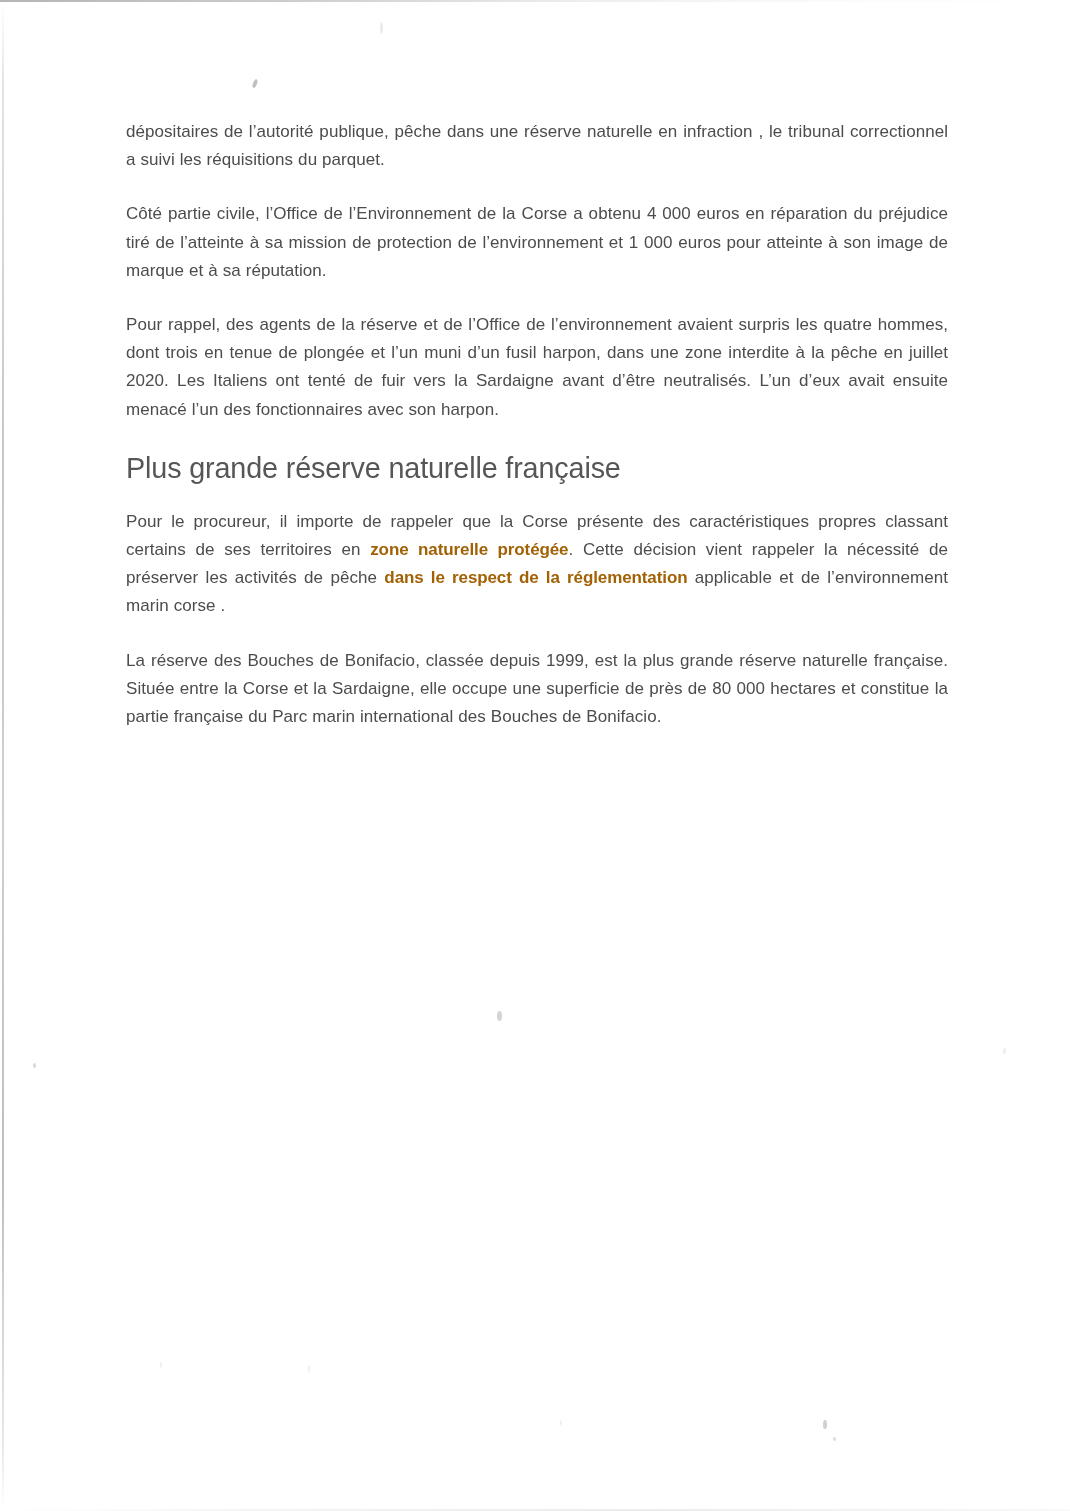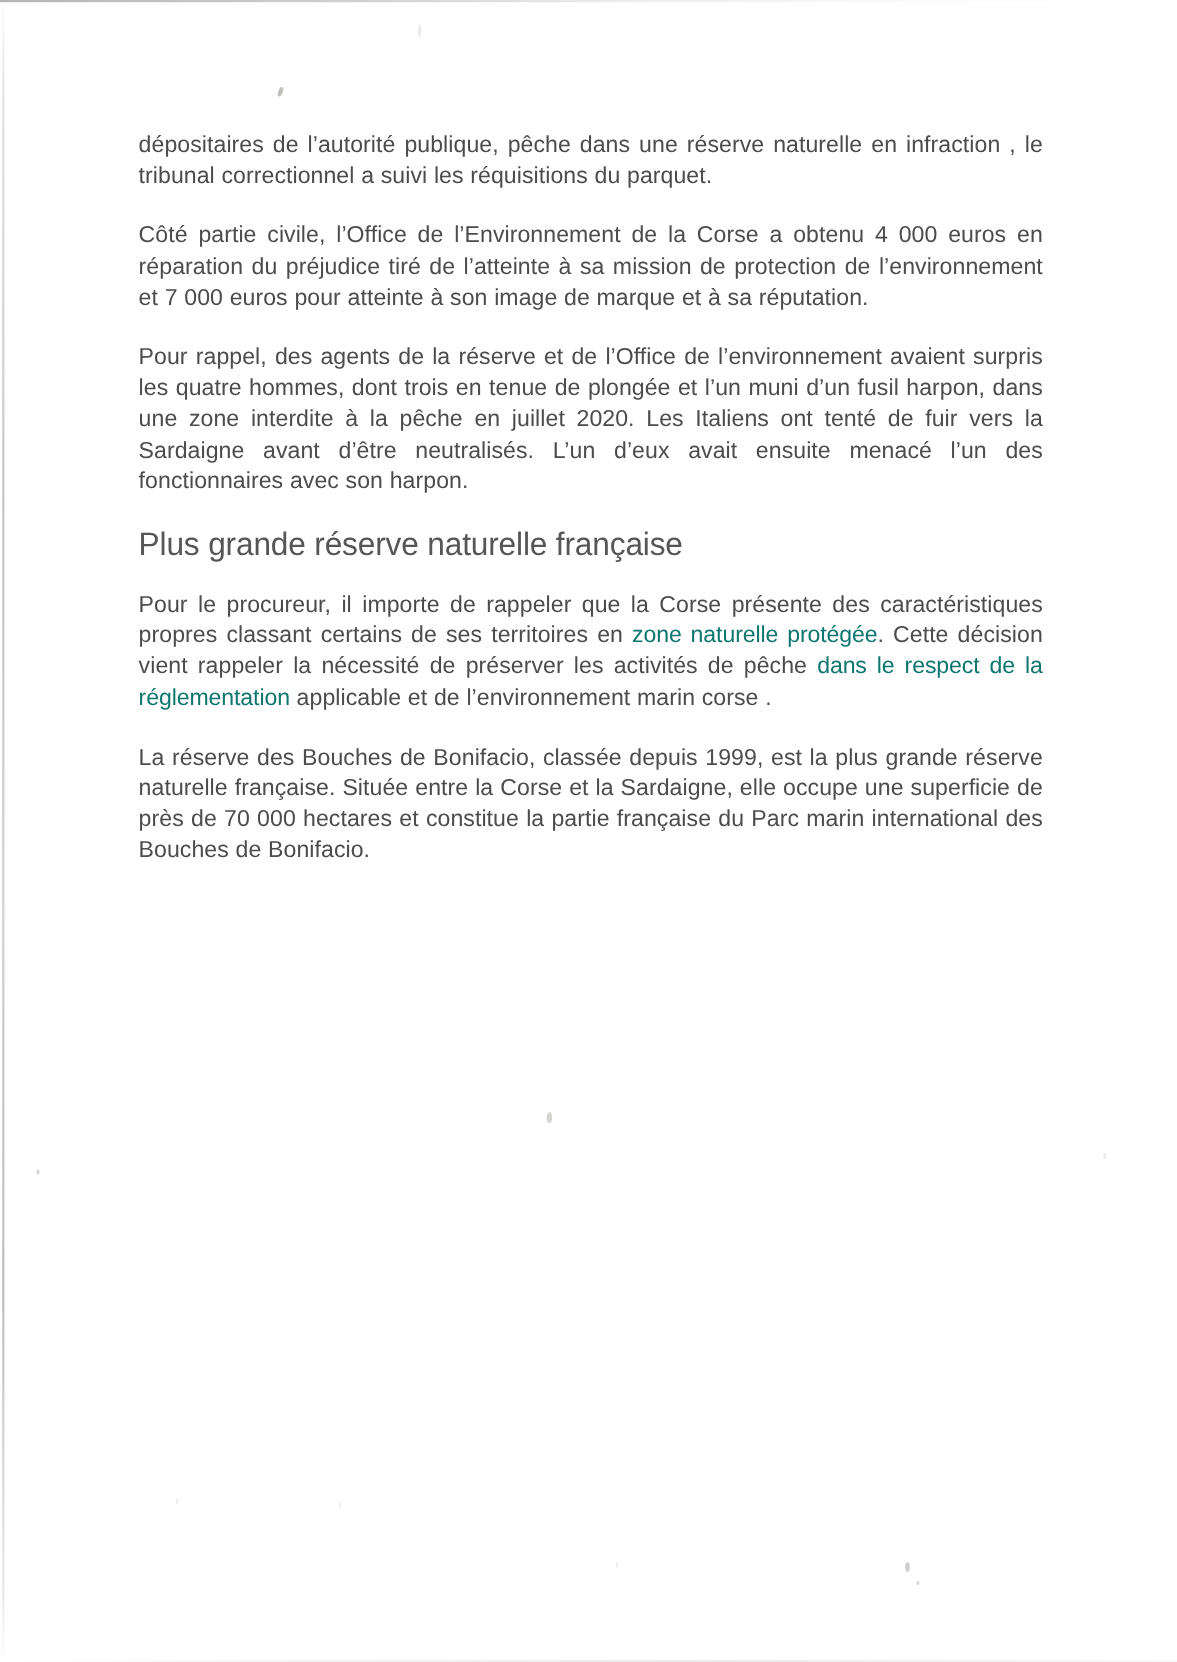--- a/index.html
+++ b/index.html
@@ -74,43 +74,43 @@
   
   .content {
     position: absolute;
     left: 126px;
     top: 118px;
     width: 822px;
   }
 
   p.para {
     margin: 0 0 26px 0;
-    font-size: 21px;
+    font-size: 17px;
     line-height: 28.2px;
     color: #4d4d4d;
     text-align: justify;
     text-justify: inter-word;
     letter-spacing: 0.05px;
     word-spacing: 0.2px;
   }
 
   h2.section-heading {
     margin: 10px 0 22px 0;
     font-size: 29.5px;
     line-height: 36px;
     font-weight: 400;
     color: #575757;
     letter-spacing: -0.15px;
     transform: scaleX(0.975);
     transform-origin: left center;
   }
 
   .hl {
-    color: #0f766e;
-    font-weight: 400;
+    color: #a16207;
+    font-weight: 700;
     letter-spacing: -0.1px;
   }
 
   
   .content { filter: contrast(1.02); }
 </style>
 </head>
 <body>
 
 <div class="page">
@@ -127,25 +127,25 @@
   <div class="speck" style="left:833px; top:1437px; width:3px; height:4px; opacity:.30;"></div>
   <div class="speck" style="left:160px; top:1362px; width:2px; height:6px; opacity:.16;"></div>
   <div class="speck" style="left:308px; top:1365px; width:2px; height:7px; opacity:.14;"></div>
   <div class="speck" style="left:560px; top:1420px; width:2px; height:6px; opacity:.13;"></div>
   <div class="speck" style="left:1003px; top:1048px; width:3px; height:6px; opacity:.15;"></div>
 
   <div class="content">
 
     <p class="para">dépositaires de l’autorité publique, pêche dans une réserve naturelle en infraction , le tribunal correctionnel a suivi les réquisitions du parquet.</p>
 
-    <p class="para">Côté partie civile, l’Office de l’Environnement de la Corse a obtenu 4 000 euros en réparation du préjudice tiré de l’atteinte à sa mission de protection de l’environnement et 7 000 euros pour atteinte à son image de marque et à sa réputation.</p>
+    <p class="para">Côté partie civile, l’Office de l’Environnement de la Corse a obtenu 4 000 euros en réparation du préjudice tiré de l’atteinte à sa mission de protection de l’environnement et 1 000 euros pour atteinte à son image de marque et à sa réputation.</p>
 
     <p class="para">Pour rappel, des agents de la réserve et de l’Office de l’environnement avaient surpris les quatre hommes, dont trois en tenue de plongée et l’un muni d’un fusil harpon, dans une zone interdite à la pêche en juillet 2020. Les Italiens ont tenté de fuir vers la Sardaigne avant d’être neutralisés. L’un d’eux avait ensuite menacé l’un des fonctionnaires avec son harpon.</p>
 
     <h2 class="section-heading">Plus grande réserve naturelle française</h2>
 
     <p class="para"><span>Pour le procureur, il importe de rappeler que la Corse présente des caractéristiques propres classant certains de ses territoires en </span><span class="hl">zone naturelle protégée</span><span>. Cette décision vient rappeler la nécessité de préserver les activités de pêche </span><span class="hl">dans le respect de la réglementation</span><span> applicable et de l’environnement marin corse .</span></p>
 
-    <p class="para">La réserve des Bouches de Bonifacio, classée depuis 1999, est la plus grande réserve naturelle française. Située entre la Corse et la Sardaigne, elle occupe une superficie de près de 70 000 hectares et constitue la partie française du Parc marin international des Bouches de Bonifacio.</p>
+    <p class="para">La réserve des Bouches de Bonifacio, classée depuis 1999, est la plus grande réserve naturelle française. Située entre la Corse et la Sardaigne, elle occupe une superficie de près de 80 000 hectares et constitue la partie française du Parc marin international des Bouches de Bonifacio.</p>
 
 
   </div>
 </div>
 
 </body></html>

